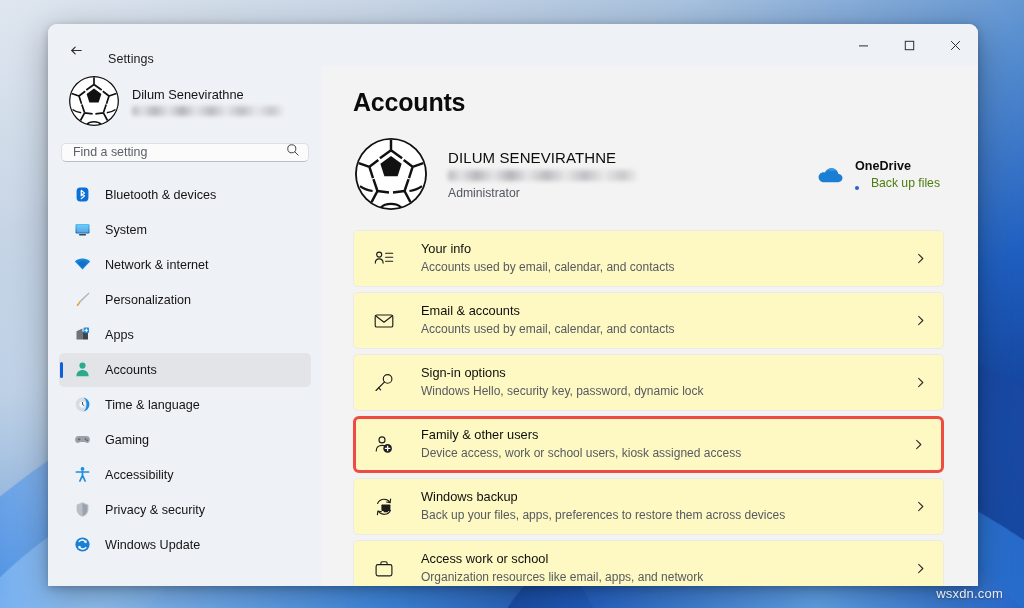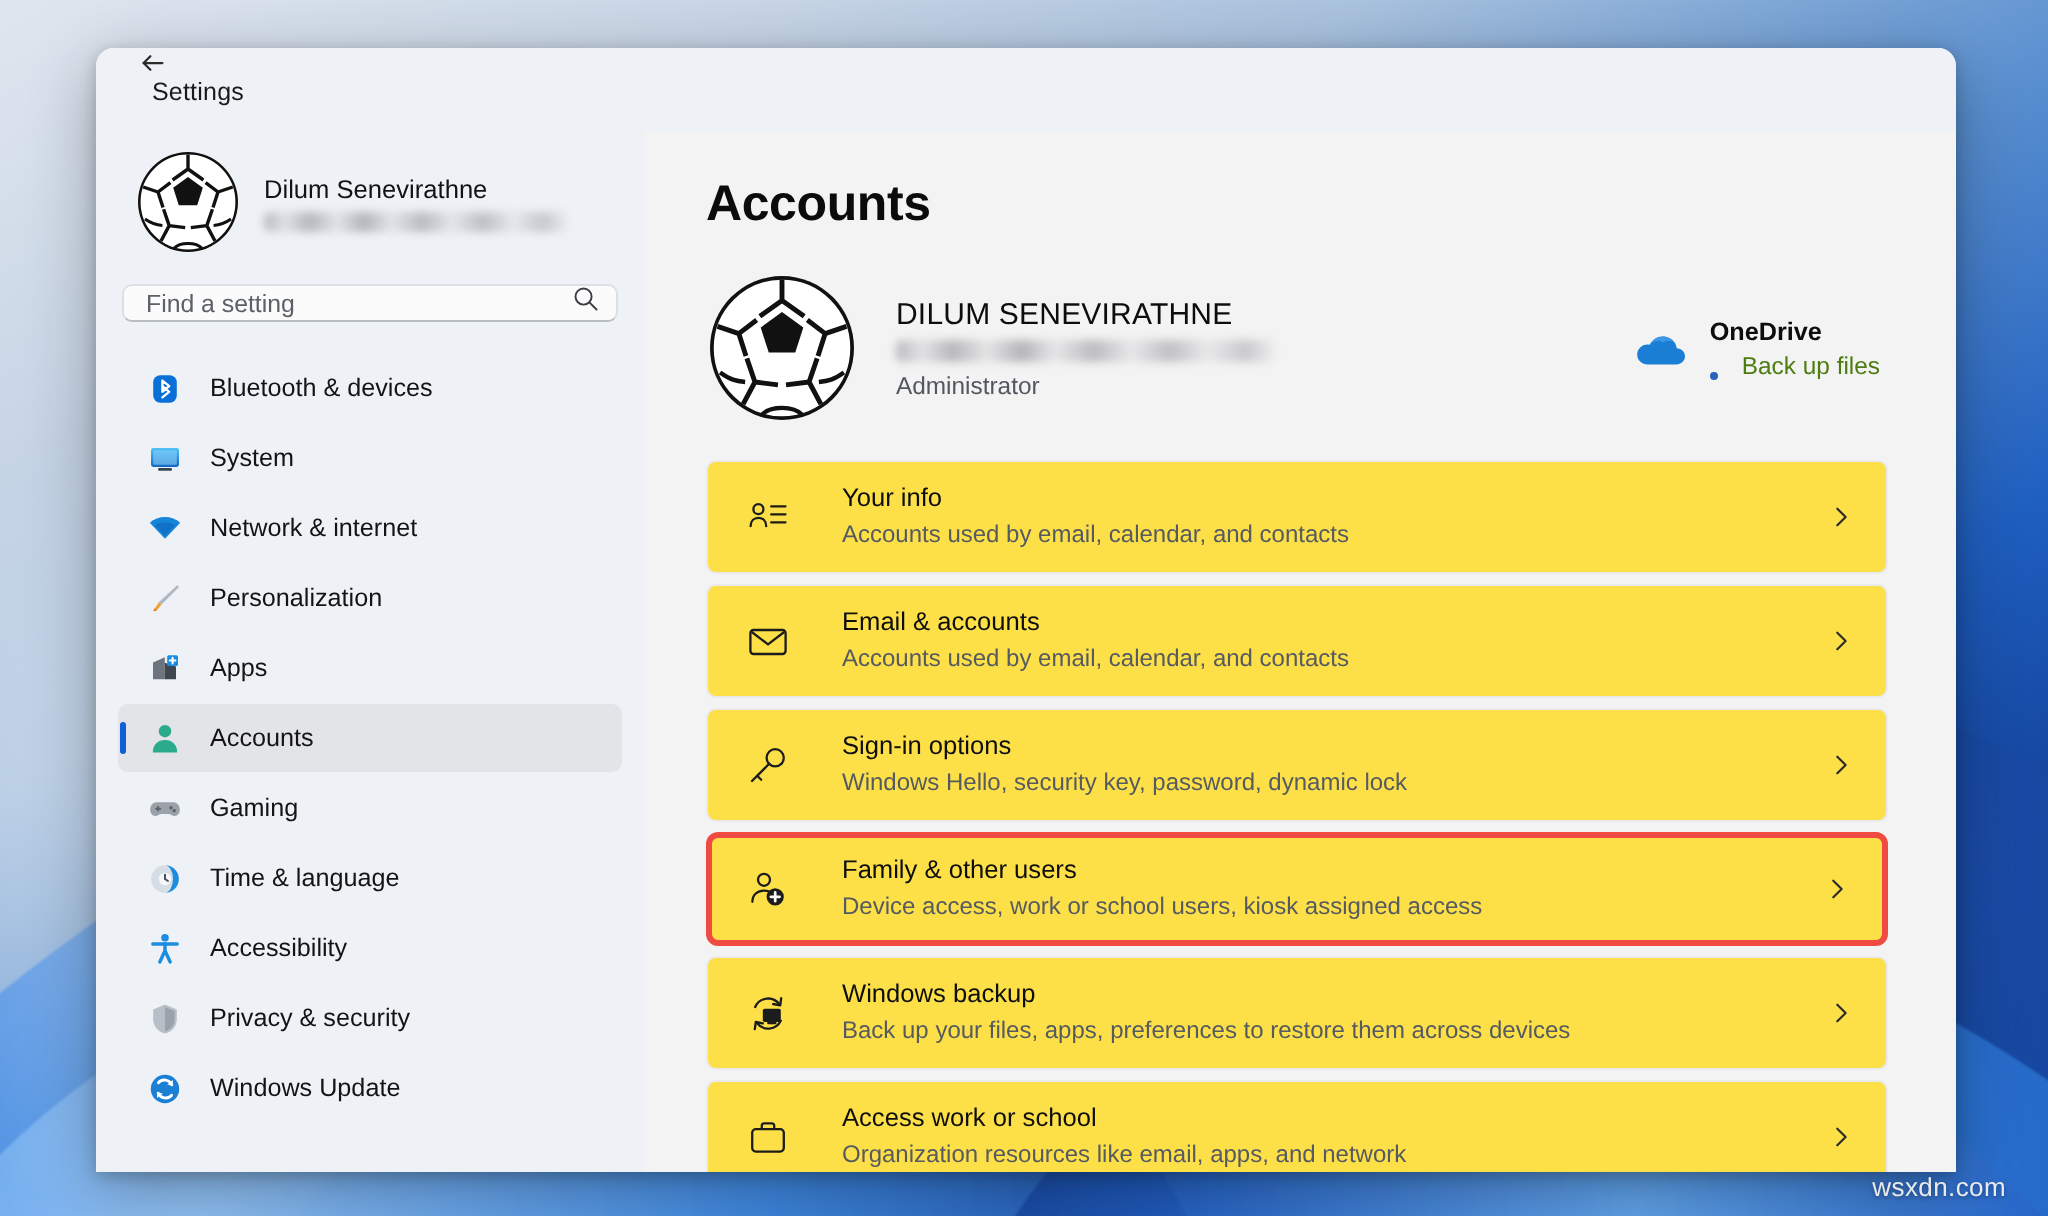--- a/index.html
+++ b/index.html
@@ -70,23 +70,22 @@
     display: flex;
     flex-direction: column;
   }
 
   
   #titlebar {
     height: 42px;
     min-height: 42px;
     background: #eef1f6;
     display: flex;
-    align-items: flex-start;
+    align-items: flex-end;
     padding-left: 12px;
-    flex-direction: column;
   }
   #back-button {
     width: 32px; height: 32px;
     border-radius: 5px;
     display: flex; align-items: center; justify-content: center;
     color: #2b2b2b;
   }
   #back-button svg { display: block; }
   #window-title {
     margin-left: 16px;
@@ -291,21 +290,21 @@
     background: #2a62c0;
     flex-shrink: 0;
   }
 
   
   #settings-list { display: flex; flex-direction: column; gap: 5px; }
 
   .setting-row {
     position: relative;
     height: 57px;
-    background: #fde047;
+    background: #fef9c3;
     border: 1px solid #eaeaec;
     border-radius: 5px;
     display: flex;
     align-items: center;
     padding: 0 16px 0 18px;
   }
   .setting-row.highlighted {
     border: 3px solid #ef4b42;
     border-radius: 6px;
     padding-left: 16px;
@@ -493,40 +492,40 @@
               <circle cx="8.5" cy="4.6" r="3.1" fill="#2aab8c"></circle>
               <path d="M2.4 15.2 C2.4 11.2 5.1 9 8.5 9 C11.9 9 14.6 11.2 14.6 15.2 Z" fill="#2aab8c"></path>
             </svg>
           </span>
           <span>Accounts</span>
         </div>
 
         <div class="nav-item">
           <span class="nav-icon">
             <svg width="17" height="17" viewBox="0 0 17 17">
+              <circle cx="8.5" cy="8.5" r="6.9" fill="#d7dde4"></circle>
+              <path d="M8.5 1.6 A6.9 6.9 0 0 1 8.5 15.4 A4 6.9 0 0 0 8.5 1.6 Z" fill="#1b8ce0"></path>
+              <circle cx="8.5" cy="8.5" r="3.1" fill="#f5f7fa"></circle>
+              <path d="M8.5 6.4 L8.5 8.5 L10 9.5" stroke="#44515e" stroke-width="1" fill="none" stroke-linecap="round"></path>
+            </svg>
+          </span>
+          <span>Time &amp; language</span>
+        </div>
+
+        <div class="nav-item">
+          <span class="nav-icon">
+            <svg width="17" height="17" viewBox="0 0 17 17">
               <path d="M4.4 5.1 H12.6 C14.6 5.1 15.9 6.8 15.9 8.8 C15.9 10.8 14.7 12 13.3 12 C12 12 11.4 11 10.4 11 H6.6 C5.6 11 5 12 3.7 12 C2.3 12 1.1 10.8 1.1 8.8 C1.1 6.8 2.4 5.1 4.4 5.1 Z" fill="#9aa1a9"></path>
               <rect x="3.6" y="7.9" width="3" height=".95" rx=".45" fill="#5a626b"></rect>
               <rect x="4.55" y="6.95" width=".95" height="2.85" rx=".45" fill="#5a626b"></rect>
               <circle cx="11.5" cy="7.9" r=".85" fill="#5a626b"></circle>
               <circle cx="13.1" cy="9.3" r=".85" fill="#5a626b"></circle>
             </svg>
           </span>
           <span>Gaming</span>
-        </div>
-
-        <div class="nav-item">
-          <span class="nav-icon">
-            <svg width="17" height="17" viewBox="0 0 17 17">
-              <circle cx="8.5" cy="8.5" r="6.9" fill="#d7dde4"></circle>
-              <path d="M8.5 1.6 A6.9 6.9 0 0 1 8.5 15.4 A4 6.9 0 0 0 8.5 1.6 Z" fill="#1b8ce0"></path>
-              <circle cx="8.5" cy="8.5" r="3.1" fill="#f5f7fa"></circle>
-              <path d="M8.5 6.4 L8.5 8.5 L10 9.5" stroke="#44515e" stroke-width="1" fill="none" stroke-linecap="round"></path>
-            </svg>
-          </span>
-          <span>Time &amp; language</span>
         </div>
 
         <div class="nav-item">
           <span class="nav-icon">
             <svg width="17" height="17" viewBox="0 0 17 17">
               <circle cx="8.5" cy="2.9" r="1.9" fill="#1b8ce0"></circle>
               <path d="M2.4 6 H14.6" stroke="#1b8ce0" stroke-width="1.7" stroke-linecap="round"></path>
               <path d="M8.5 5.8 L8.5 9.4 M8.5 9.4 L5.9 15 M8.5 9.4 L11.1 15" stroke="#1b8ce0" stroke-width="1.7" fill="none" stroke-linecap="round"></path>
             </svg>
           </span>

